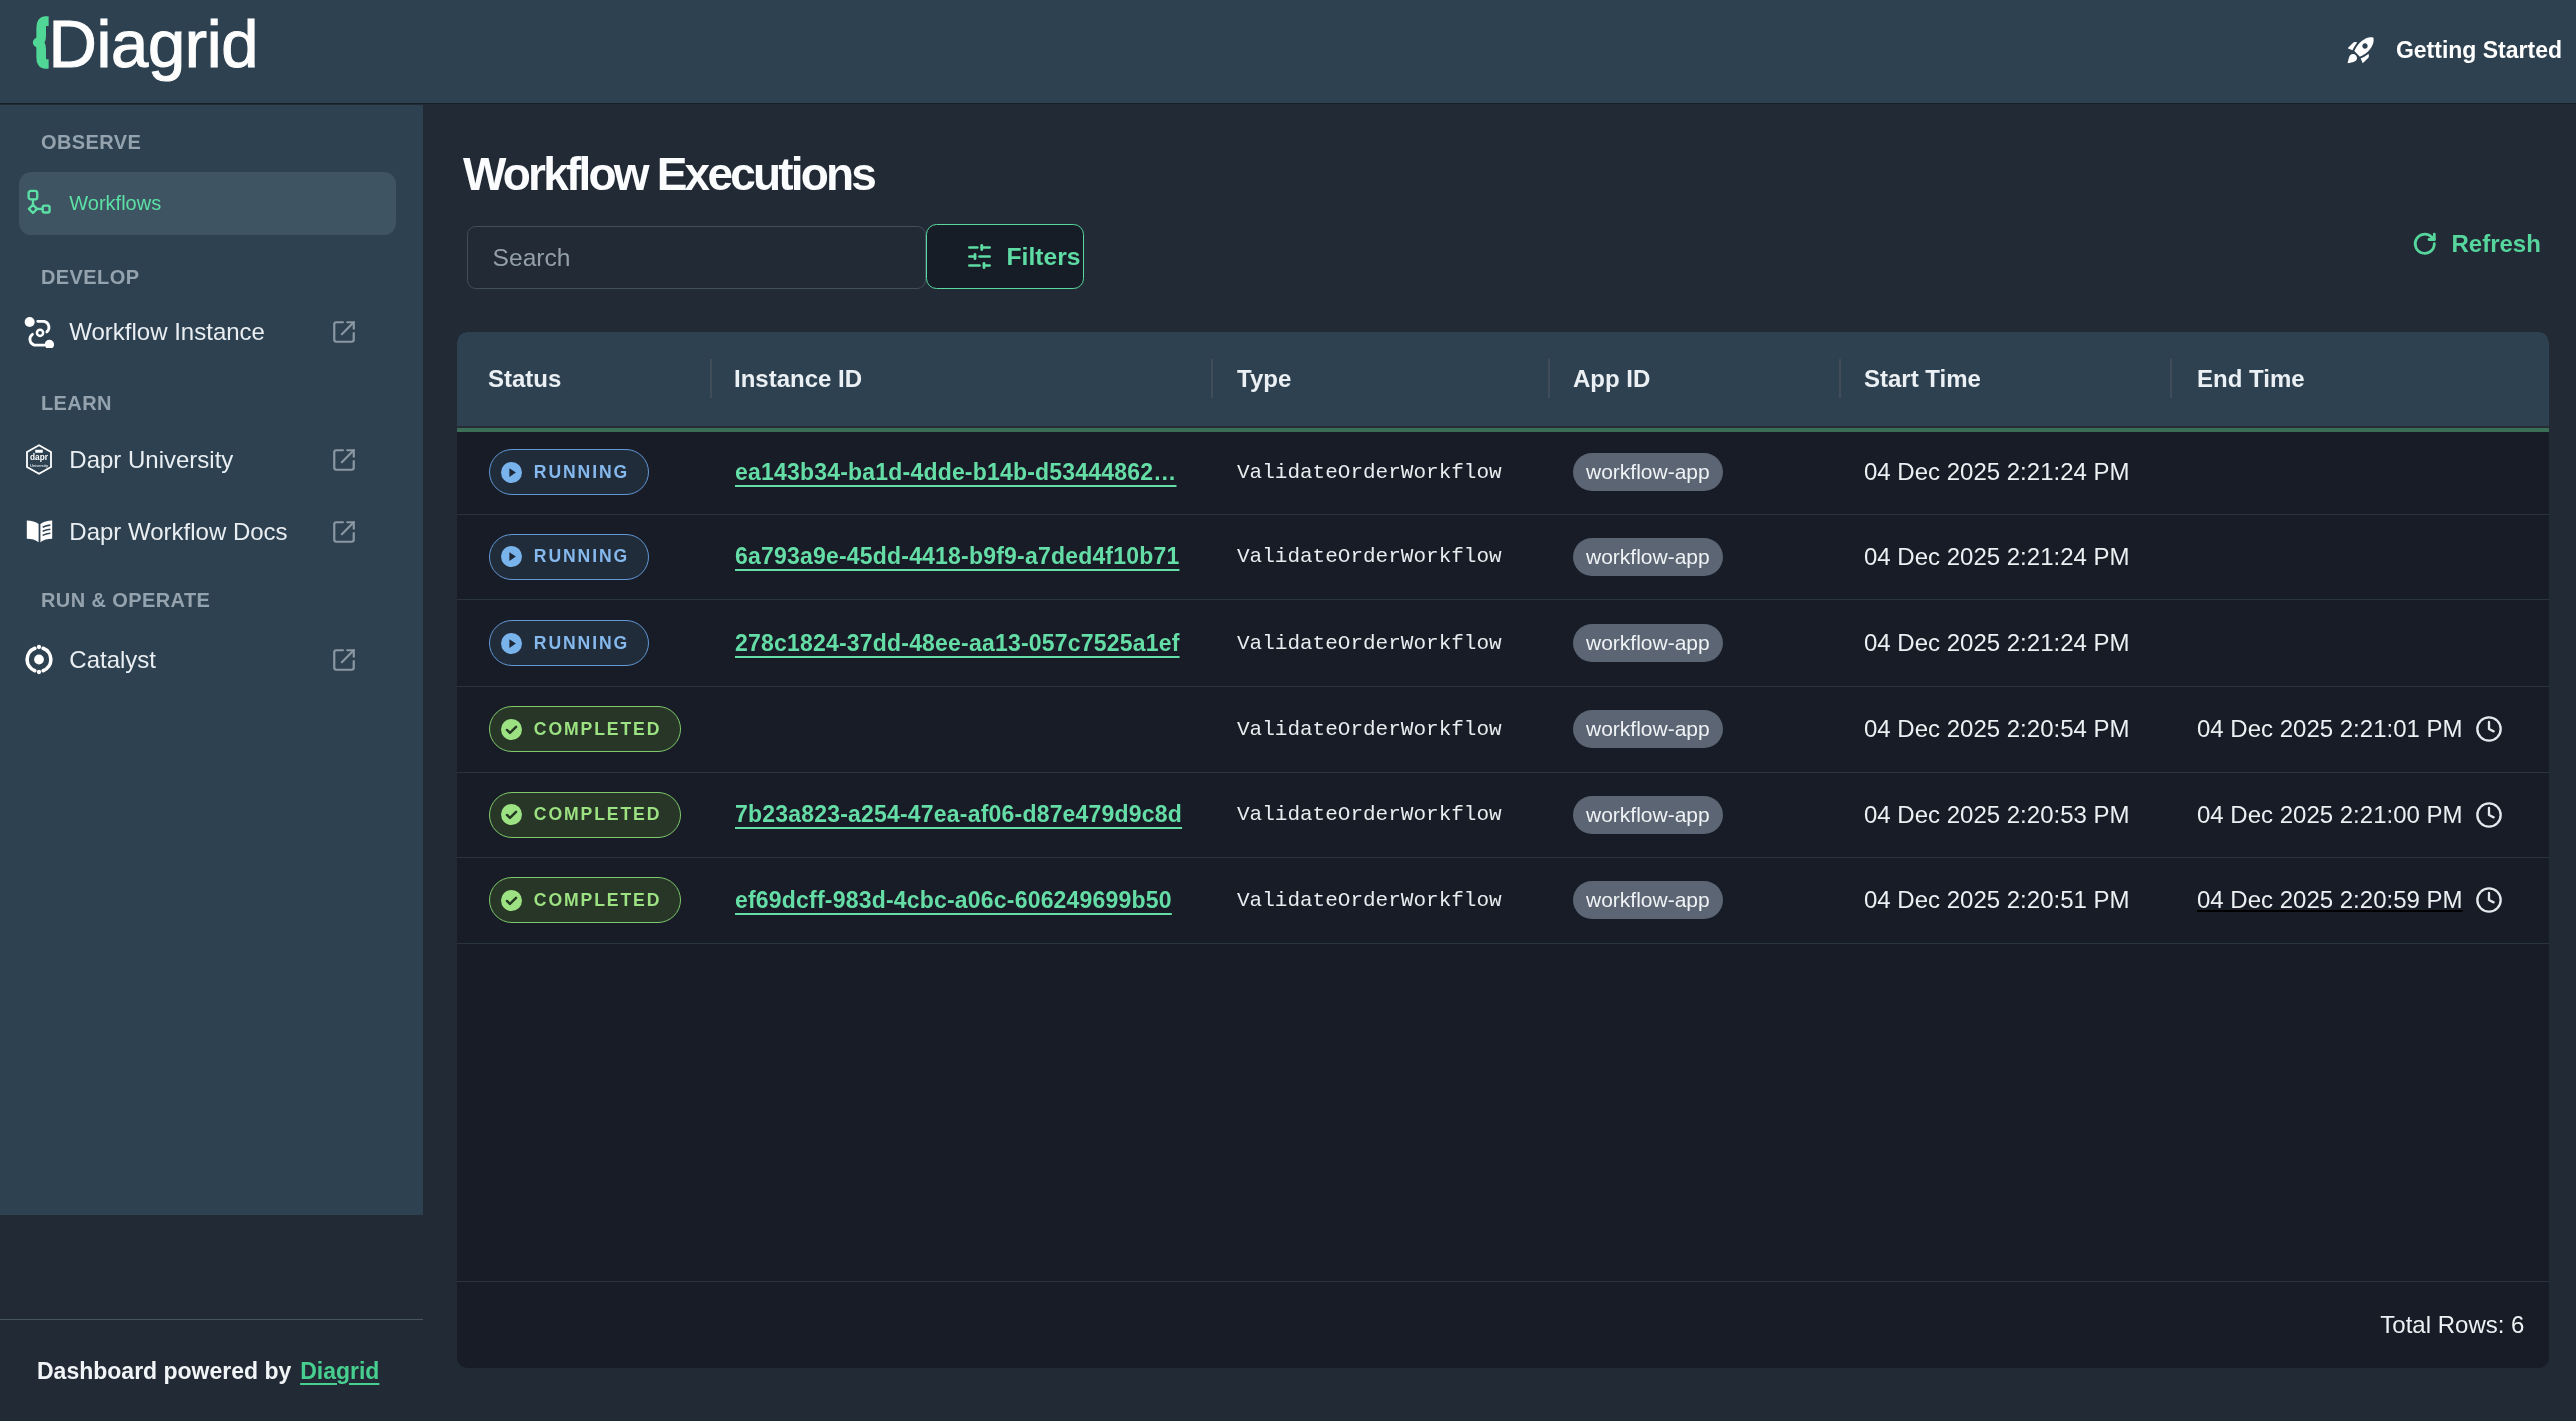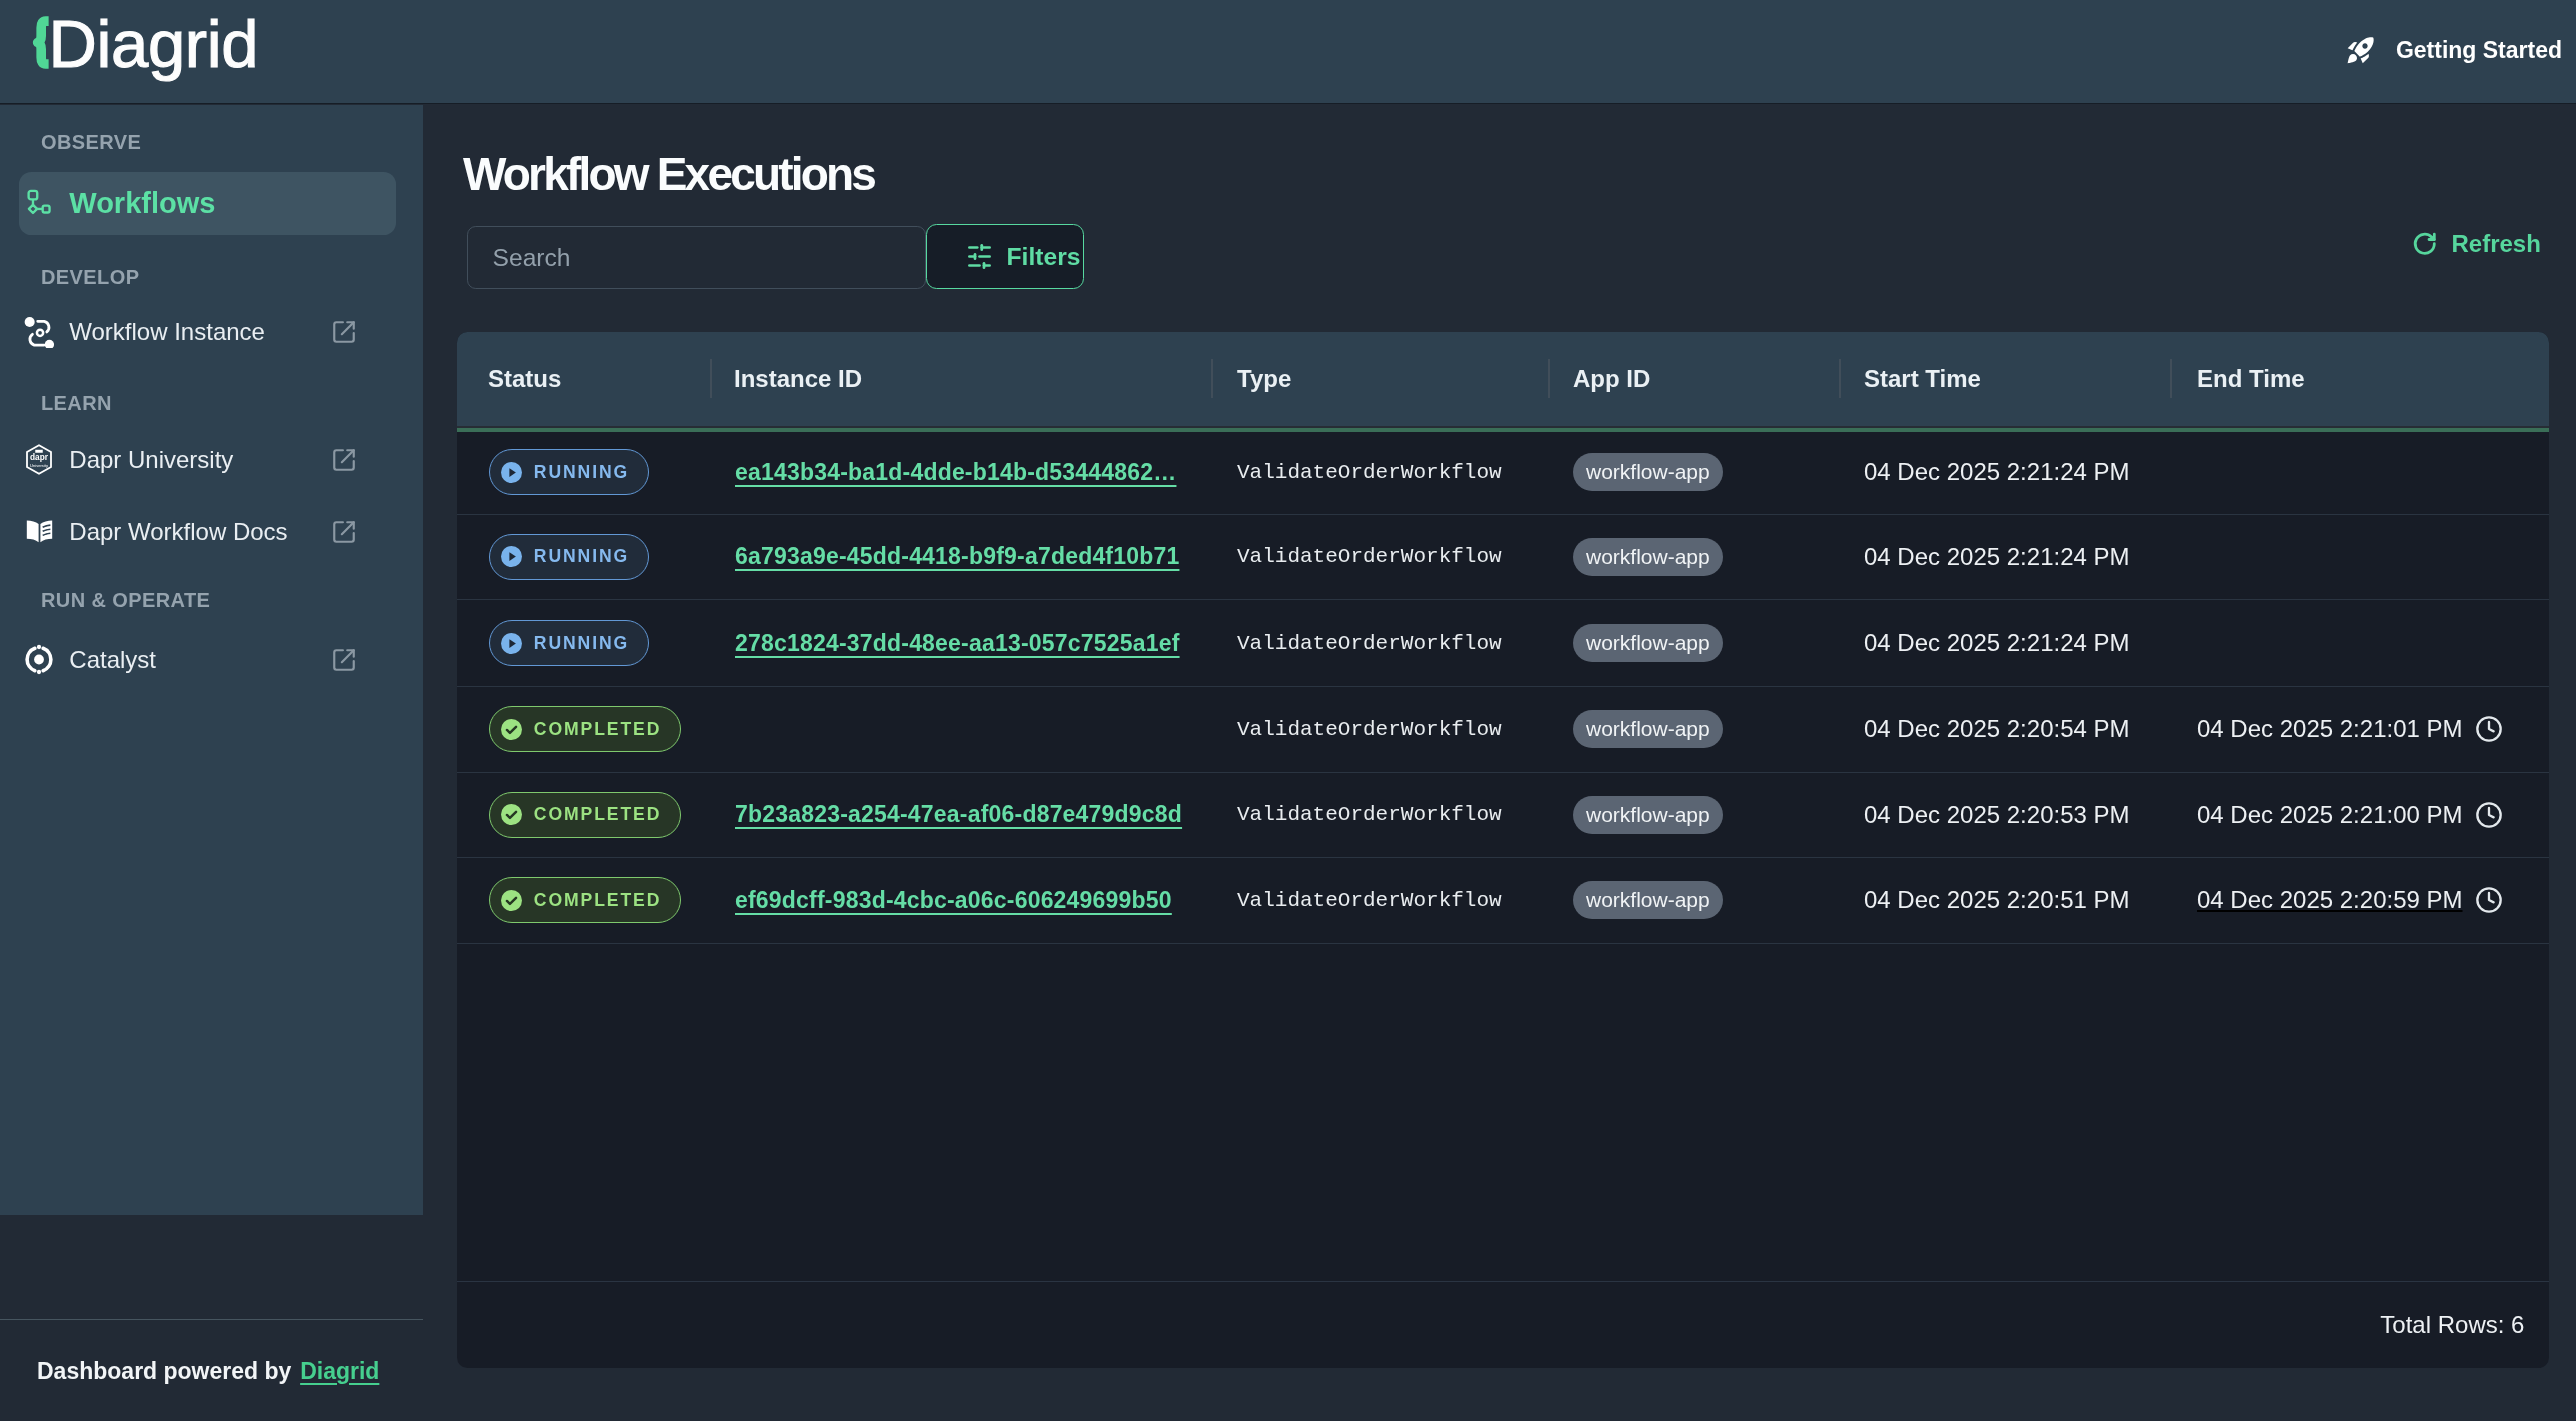--- a/index.html
+++ b/index.html
@@ -28,21 +28,21 @@
   #gstart{right:14px;top:0;height:100px;display:flex;align-items:center;gap:18.4px;color:#fff;font-weight:700;font-size:23px;}
 
   
   #sidebar{left:0;top:105px;width:423px;height:1110px;background:var(--sidebar);}
   .seclab{position:absolute;left:41px;color:var(--graylab);font-weight:700;font-size:20px;letter-spacing:0.4px;}
   .navitem{position:absolute;left:19.3px;width:377px;height:63px;display:flex;align-items:center;border-radius:12.3px;}
   .navitem .ic{width:30px;margin:0 15px 0 5px;display:flex;justify-content:center;flex:none;}
   .navitem .txt{color:var(--white);font-size:24px;letter-spacing:0;}
   .navitem .ext{position:absolute;right:39px;top:50%;margin-top:-13px;}
   #nav-workflows{background:#3e5462;}
-  #nav-workflows .txt{color:#5ce0a5;font-weight:700;font-size:29px;}
+  #nav-workflows .txt{color:#5ce0a5;font-weight:400;font-size:20px;}
   #sidefoot{left:0;top:1214px;width:423px;height:103px;border-top:0.9px solid #46555f;
      display:flex;align-items:center;padding-left:37px;color:#f2f5f7;font-weight:700;font-size:23px;}
   #sidefoot a{color:#46cf8f;margin-left:8.8px;text-decoration:underline;text-underline-offset:4.4px;}
 
   
   #h1{left:463px;top:147px;color:#fafcfd;font-size:46px;font-weight:700;letter-spacing:-2.8px;}
   #search{left:467px;top:226px;width:459px;height:63px;border:1.8px solid #414e5b;border-radius:8.8px;
      display:flex;align-items:center;padding-left:24.6px;color:#93a0ab;font-size:24.6px;}
   #filters{left:926px;top:224px;width:158px;height:65px;border:1.8px solid #57d9a0;border-radius:10.5px;
      background:#161d27;display:flex;align-items:center;justify-content:center;gap:14px;

